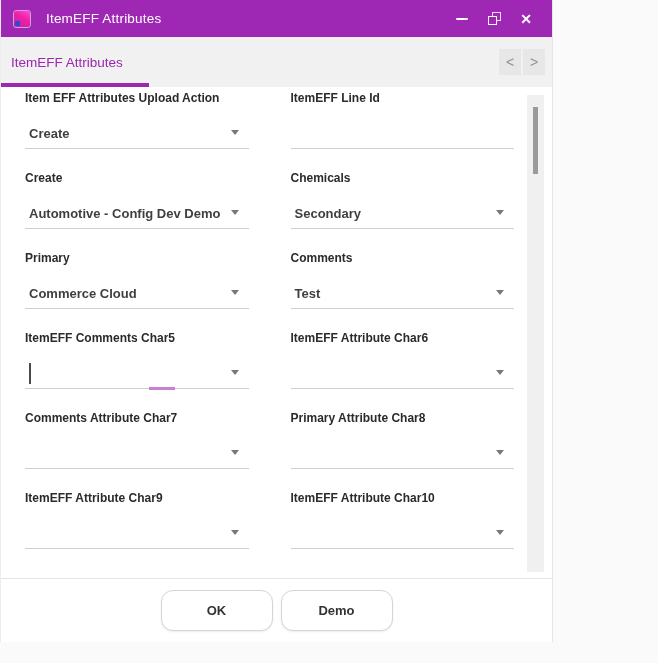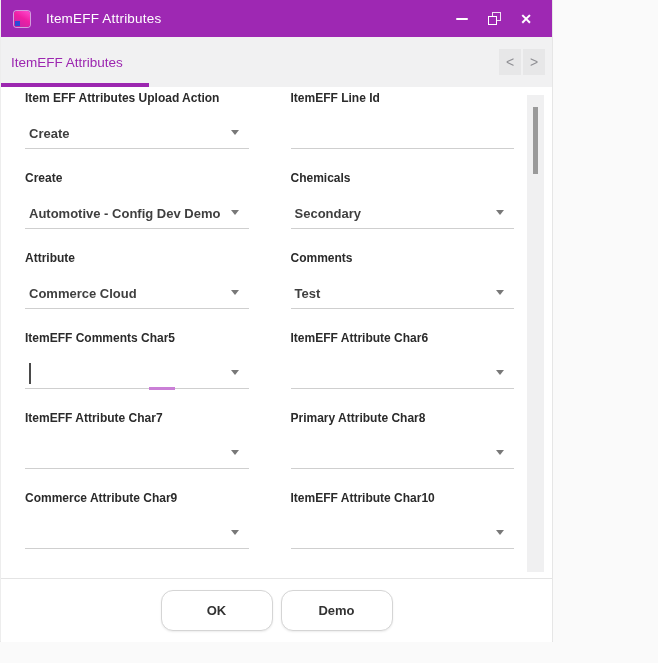--- a/index.html
+++ b/index.html
@@ -144,21 +144,21 @@
           </div>
         </div>
         <div class="field">
           <div class="flabel">Chemicals</div>
           <div class="fcontrol">
             <span class="fvalue">Secondary</span>
             <span class="arrow"></span>
           </div>
         </div>
         <div class="field">
-          <div class="flabel">Attribute</div>
+          <div class="flabel">Primary</div>
           <div class="fcontrol">
             <span class="fvalue">Commerce Cloud</span>
             <span class="arrow"></span>
           </div>
         </div>
         <div class="field">
           <div class="flabel">Comments</div>
           <div class="fcontrol">
             <span class="fvalue">Test</span>
             <span class="arrow"></span>
@@ -174,35 +174,35 @@
           </div>
         </div>
         <div class="field">
           <div class="flabel">ItemEFF Attribute Char6</div>
           <div class="fcontrol">
             <span class="fvalue"></span>
             <span class="arrow"></span>
           </div>
         </div>
         <div class="field">
-          <div class="flabel">ItemEFF Attribute Char7</div>
+          <div class="flabel">Comments Attribute Char7</div>
           <div class="fcontrol">
             <span class="fvalue"></span>
             <span class="arrow"></span>
           </div>
         </div>
         <div class="field">
           <div class="flabel">Primary Attribute Char8</div>
           <div class="fcontrol">
             <span class="fvalue"></span>
             <span class="arrow"></span>
           </div>
         </div>
         <div class="field">
-          <div class="flabel">Commerce Attribute Char9</div>
+          <div class="flabel">ItemEFF Attribute Char9</div>
           <div class="fcontrol">
             <span class="fvalue"></span>
             <span class="arrow"></span>
           </div>
         </div>
         <div class="field">
           <div class="flabel">ItemEFF Attribute Char10</div>
           <div class="fcontrol">
             <span class="fvalue"></span>
             <span class="arrow"></span>

